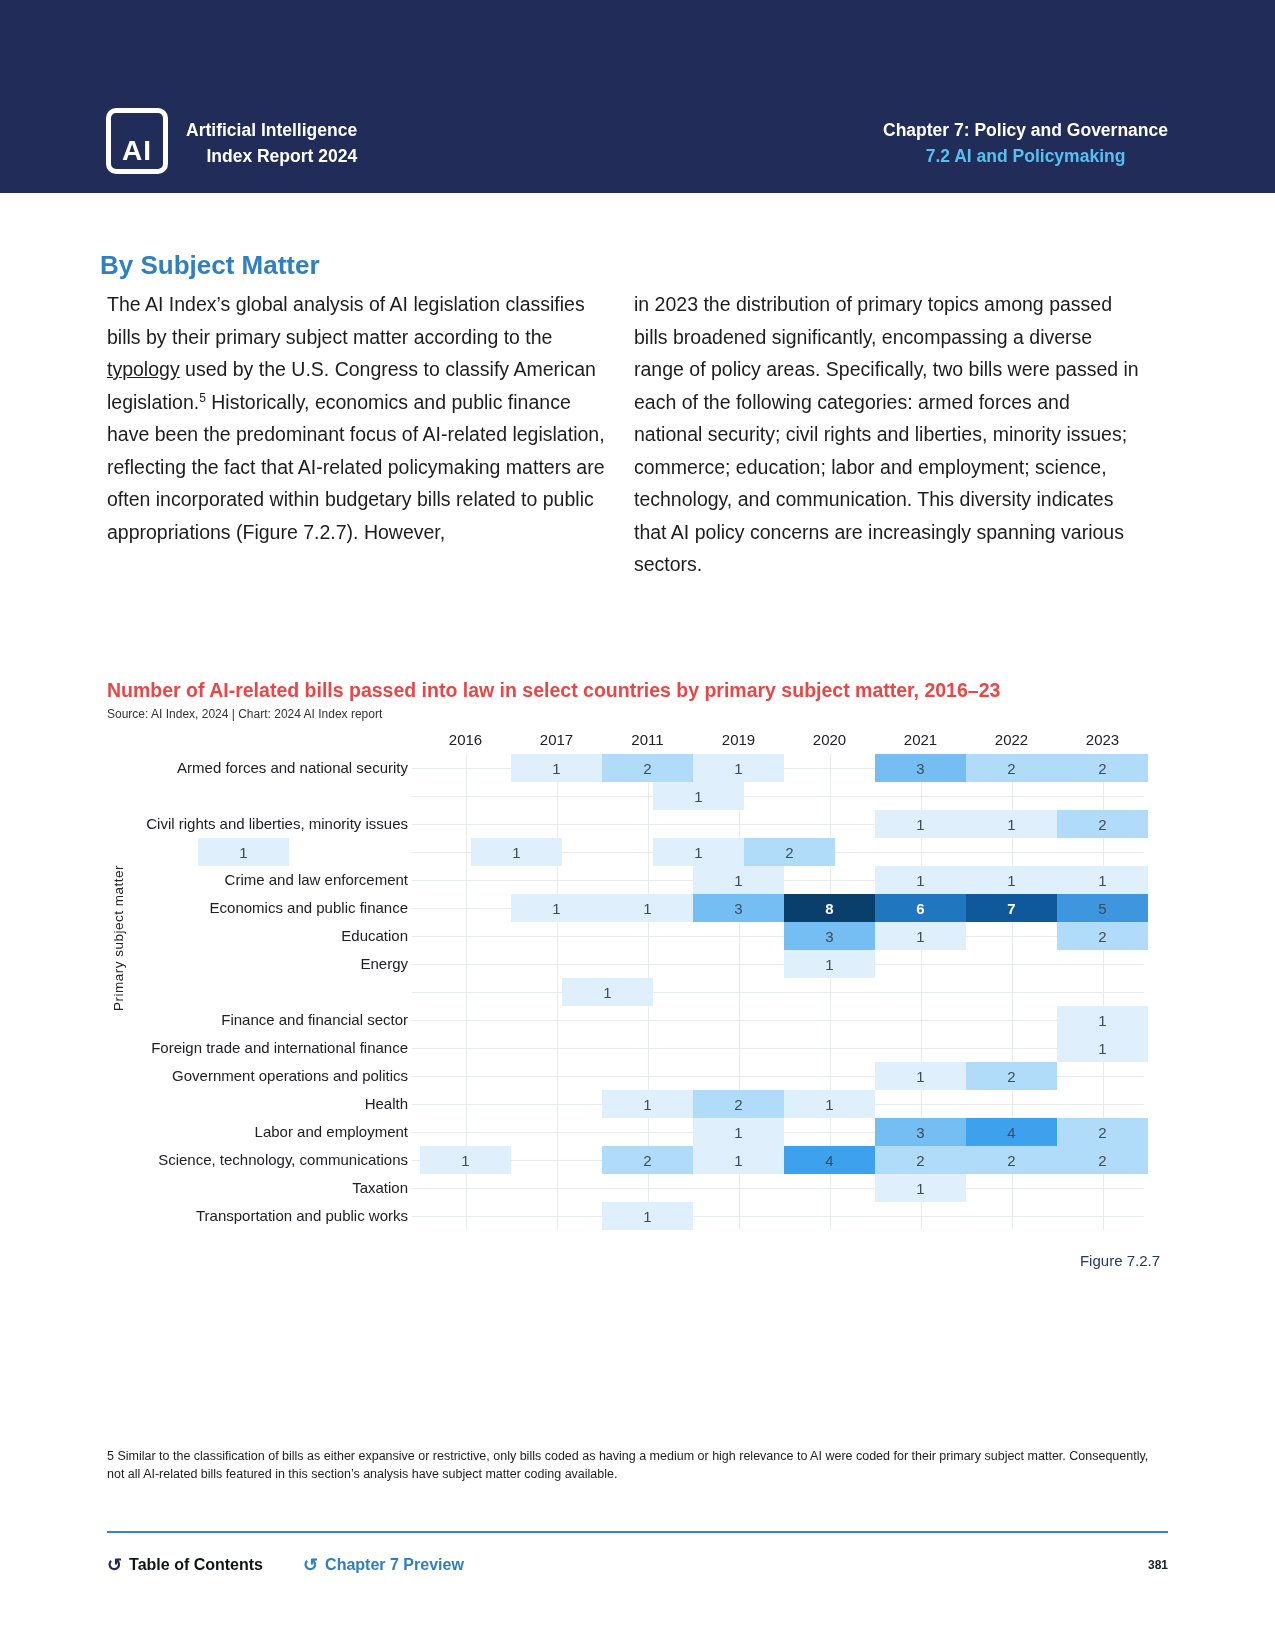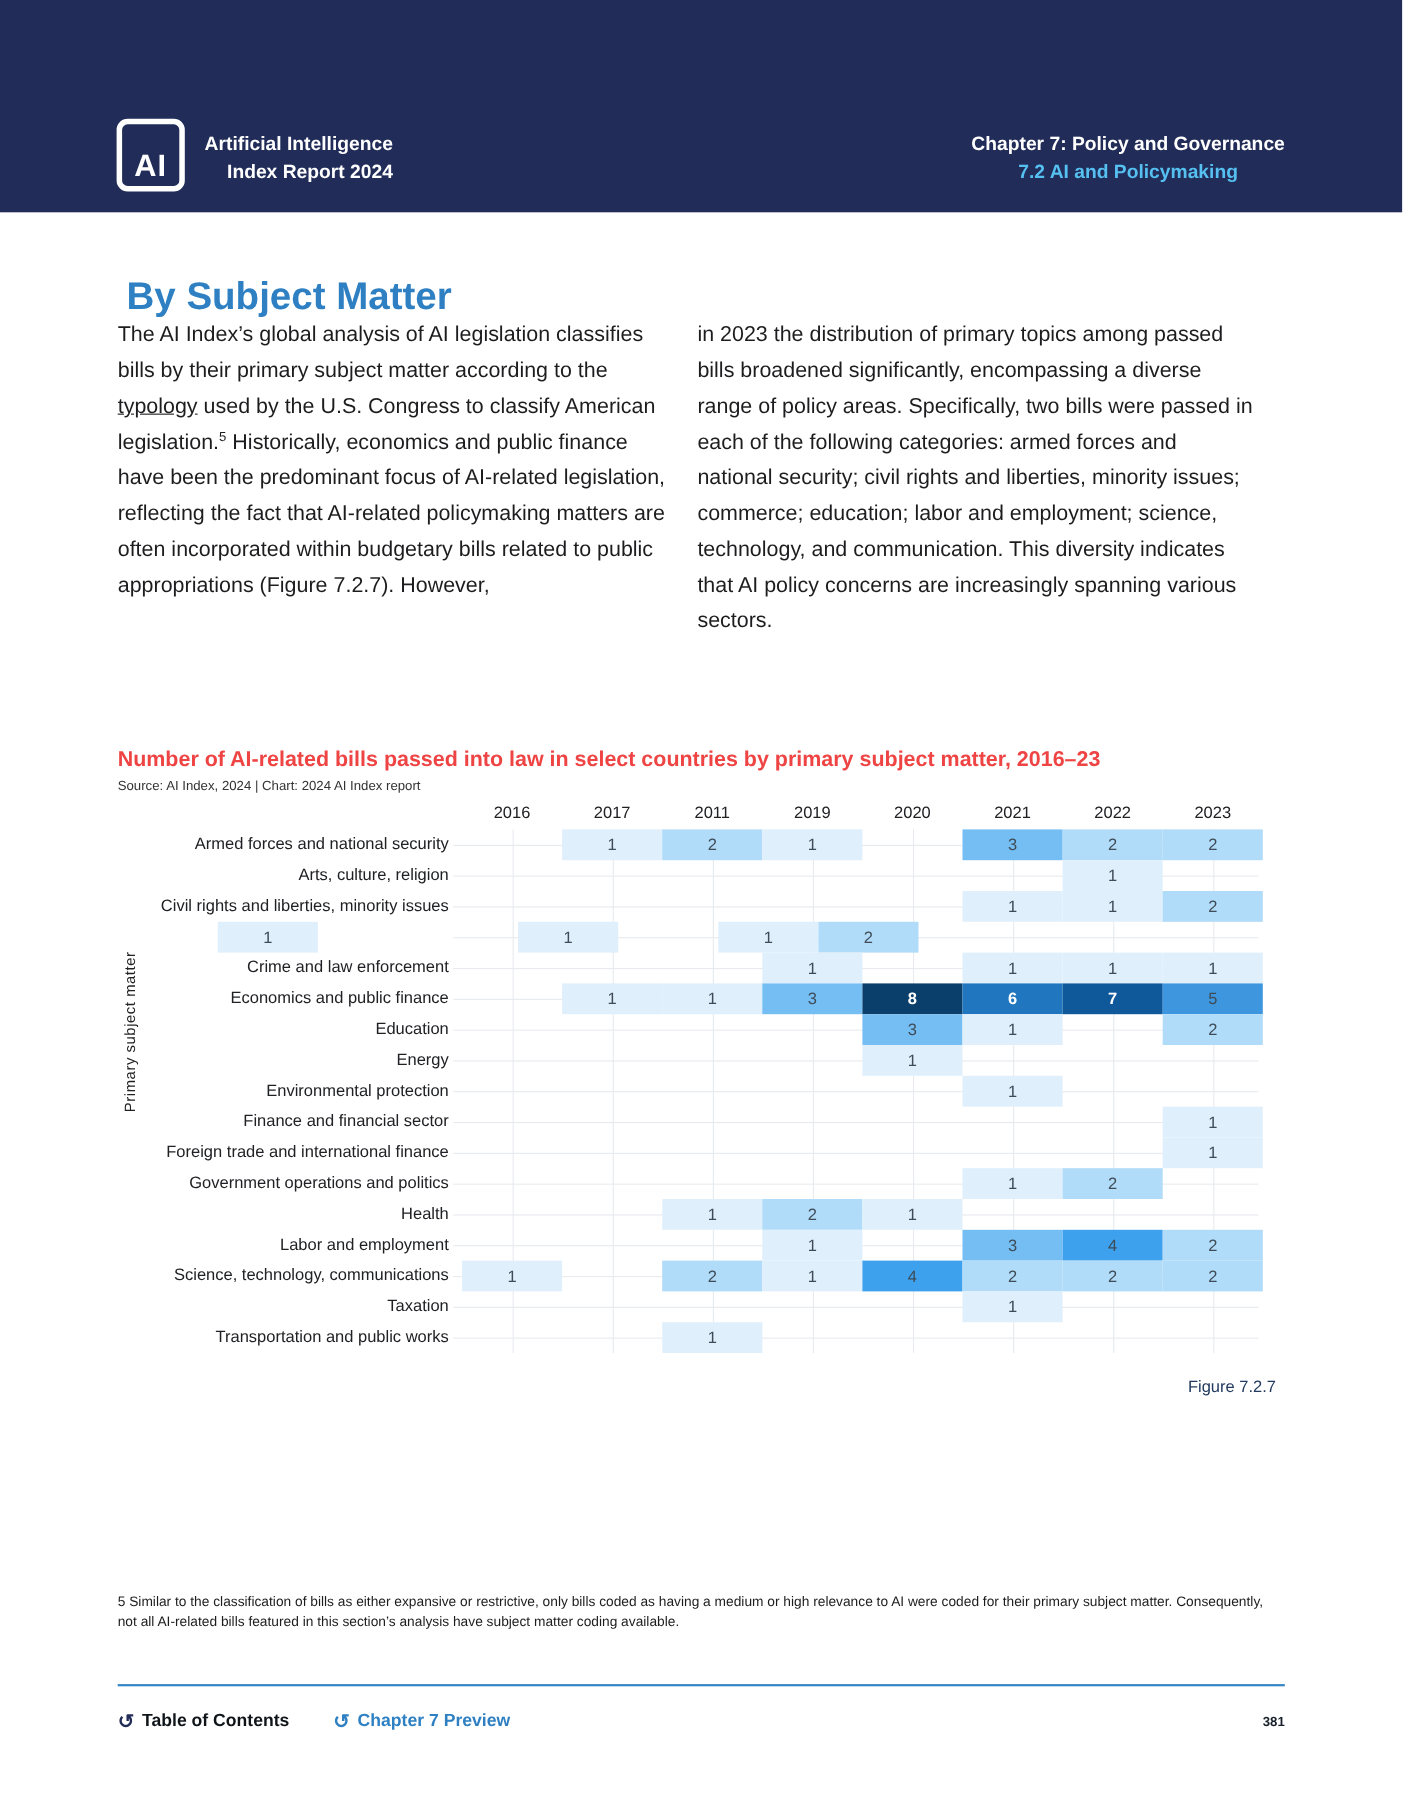--- a/index.html
+++ b/index.html
@@ -10,21 +10,21 @@
   .banner{position:absolute;left:0;top:0;width:1275px;height:193px;background:#212d58;}
   .logo{position:absolute;left:106px;top:108px;width:52px;height:56px;border:5px solid #ffffff;
         border-radius:10px;display:flex;align-items:flex-end;justify-content:center;}
   .logo span{color:#ffffff;font-weight:bold;font-size:28px;line-height:1;padding-bottom:4px;letter-spacing:1px;}
   .brand{position:absolute;left:186px;top:117px;color:#ffffff;font-weight:bold;font-size:17.5px;line-height:26px;text-align:right;}
   .chapterblock{position:absolute;right:107px;top:117px;text-align:center;font-weight:bold;font-size:17.5px;line-height:26px;}
   .chapterblock .chap{color:#ffffff;}
   .chapterblock .sect{color:#56c0f1;}
 
   
-  .heading{position:absolute;left:115px;top:250px;font-size:35px;font-weight:bold;color:#2e80c3;}
+  .heading{position:absolute;left:100px;top:250px;font-size:26px;font-weight:bold;color:#2e80c3;}
   .col{position:absolute;top:288px;font-size:19.5px;line-height:32.5px;color:#1d1d1f;}
   .col.left{left:107px;width:505px;}
   .col.right{left:634px;width:507px;}
   .col a{color:inherit;text-decoration:underline;}
   .col sup{font-size:12px;line-height:0;}
 
   
   .chart-title{position:absolute;left:107px;top:679px;width:1061px;font-size:19.5px;font-weight:bold;color:#ef4444;}
   .chart-source{position:absolute;left:107px;top:707px;font-size:12px;color:#333333;}
   #heatmap{position:absolute;left:107px;top:726px;width:1041px;}
@@ -127,21 +127,20 @@
           <div class="hm-cell"></div>
           <div class="hm-cell" style="background: rgb(224, 239, 252);">1</div>
           <div class="hm-cell" style="background: rgb(176, 219, 249);">2</div>
           <div class="hm-cell" style="background: rgb(224, 239, 252);">1</div>
           <div class="hm-cell"></div>
           <div class="hm-cell" style="background: rgb(116, 190, 244);">3</div>
           <div class="hm-cell" style="background: rgb(176, 219, 249);">2</div>
           <div class="hm-cell" style="background: rgb(176, 219, 249);">2</div>
         </div>
         <div class="hm-row">
-          <div class="hm-row-label">Arts, culture, religion</div>
           <div class="hm-cell"></div>
           <div class="hm-cell"></div>
           <div class="hm-cell"></div>
           <div class="hm-cell"></div>
           <div class="hm-cell"></div>
           <div class="hm-cell"></div>
           <div class="hm-cell" style="background: rgb(224, 239, 252);">1</div>
           <div class="hm-cell"></div>
         </div>
         <div class="hm-row">
@@ -203,21 +202,20 @@
           <div class="hm-cell"></div>
           <div class="hm-cell"></div>
           <div class="hm-cell"></div>
           <div class="hm-cell"></div>
           <div class="hm-cell" style="background: rgb(224, 239, 252);">1</div>
           <div class="hm-cell"></div>
           <div class="hm-cell"></div>
           <div class="hm-cell"></div>
         </div>
         <div class="hm-row">
-          <div class="hm-row-label">Environmental protection</div>
           <div class="hm-cell"></div>
           <div class="hm-cell"></div>
           <div class="hm-cell"></div>
           <div class="hm-cell"></div>
           <div class="hm-cell"></div>
           <div class="hm-cell" style="background: rgb(224, 239, 252);">1</div>
           <div class="hm-cell"></div>
           <div class="hm-cell"></div>
         </div>
         <div class="hm-row">

